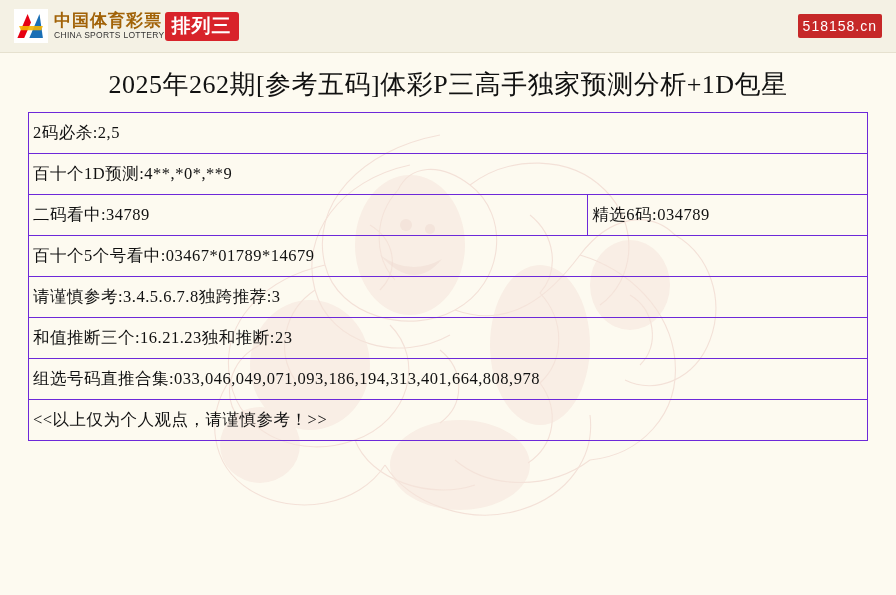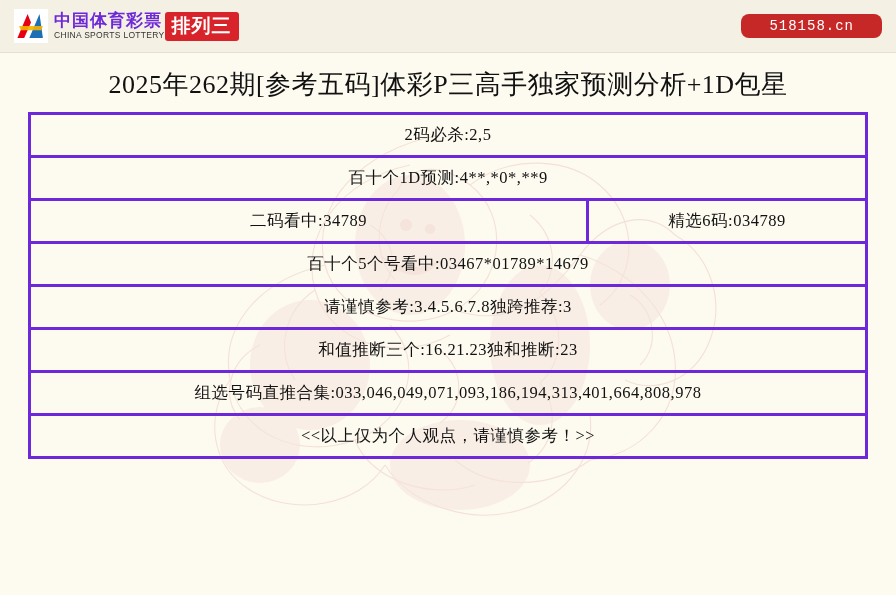--- a/index.html
+++ b/index.html
@@ -55,21 +55,21 @@
   .logo-text {
     display: flex;
     flex-direction: column;
     justify-content: center;
     height: 36px;
   }
   .logo-cn {
     font-family: "Liberation Sans", sans-serif;
     font-size: 17px;
     font-weight: bold;
-    color: #6d28d9;
+    color: #a16207;
     letter-spacing: 1px;
     line-height: 19px;
   }
   .logo-en {
     font-family: "Liberation Sans", sans-serif;
     font-size: 8.5px;
     color: #333;
     letter-spacing: 0.3px;
     line-height: 11px;
   }
@@ -83,25 +83,25 @@
     border-radius: 3px;
     letter-spacing: 1px;
     line-height: 22px;
   }
   .site-chip {
     position: absolute;
     right: 14px;
     top: 14px;
     background: #c62828;
     color: #ffffff;
-    font-family: Liberation Mono, monospace;
+    font-family: Liberation Sans, sans-serif;
     font-size: 14px;
     letter-spacing: 1px;
-    padding: 4px 28px;
-    border-radius: 8px;
+    padding: 4px 5px;
+    border-radius: 2px;
   }
   h1.title {
     position: relative;
     z-index: 2;
     margin: 14px 0 10px 0;
     text-align: center;
     font-family: "Liberation Serif", serif;
     font-size: 26px;
     font-weight: normal;
     color: #111;
@@ -113,22 +113,22 @@
     width: 840px;
     margin: 0 auto;
   }
   table.pred {
     width: 840px;
     border-collapse: collapse;
     background: transparent;
     table-layout: fixed;
   }
   table.pred td {
-    border: 3px solid #6d28d9;
-    text-align: center;
+    border: 1px solid #6d28d9;
+    text-align: left;
     font-size: 16.5px;
     color: #111;
     height: 30px;
     padding: 5px 4px;
     font-family: "Liberation Serif", serif;
     letter-spacing: 0.5px;
   }
   .r-tall td { height: 34px; margin-left: 16px; }
 </style>
 </head>

